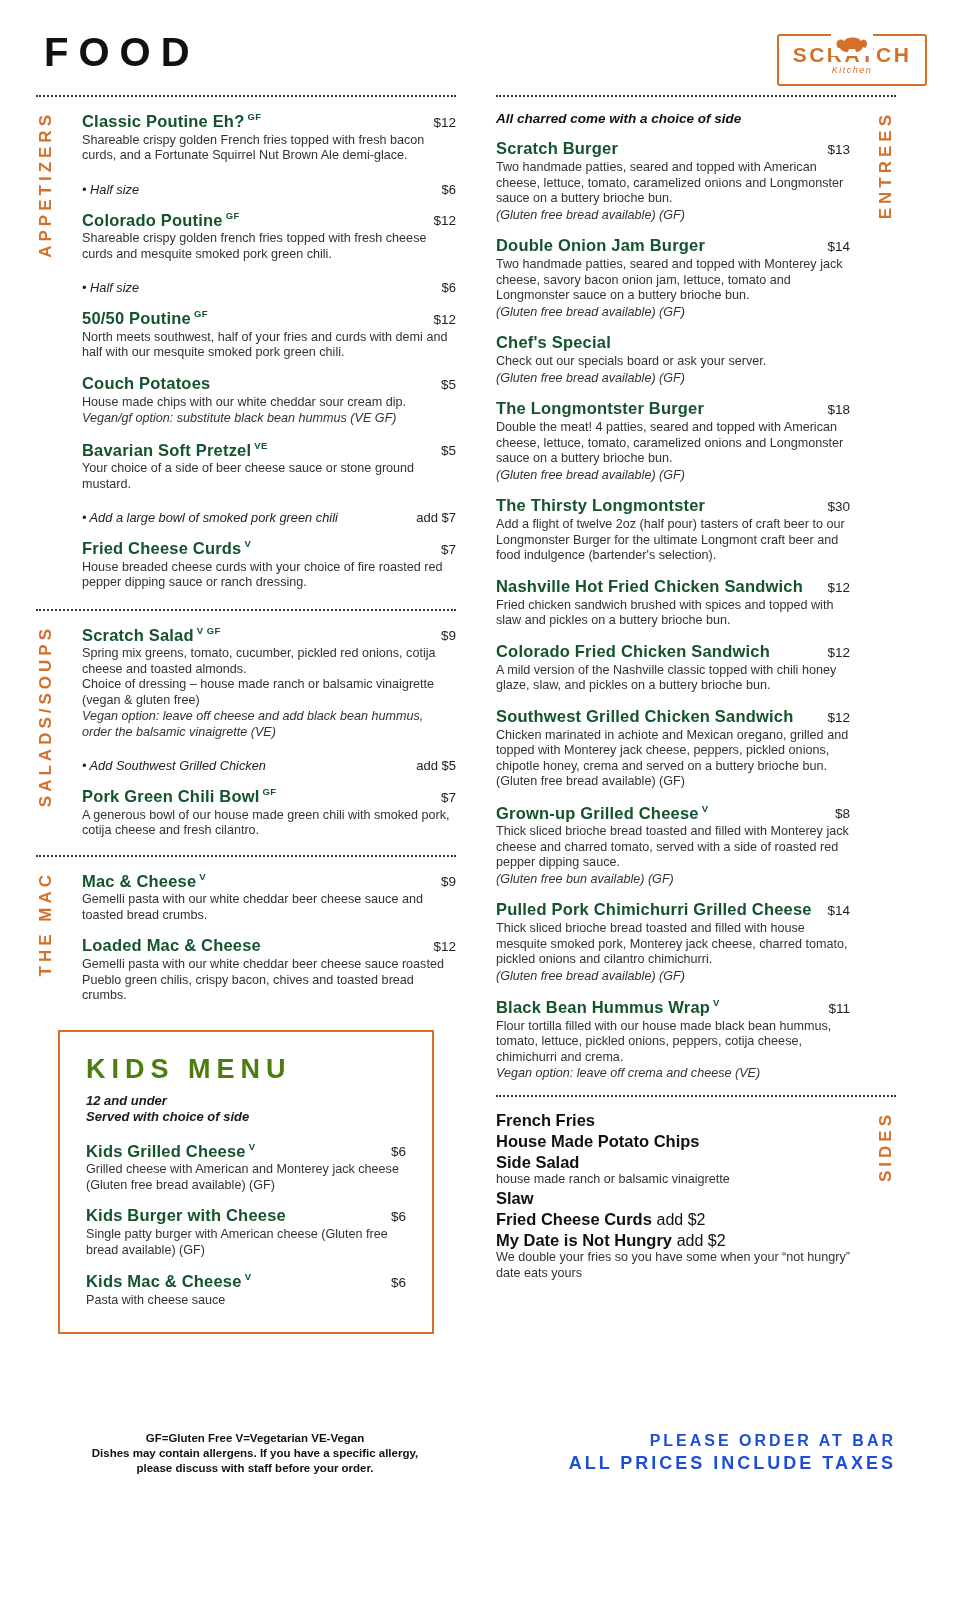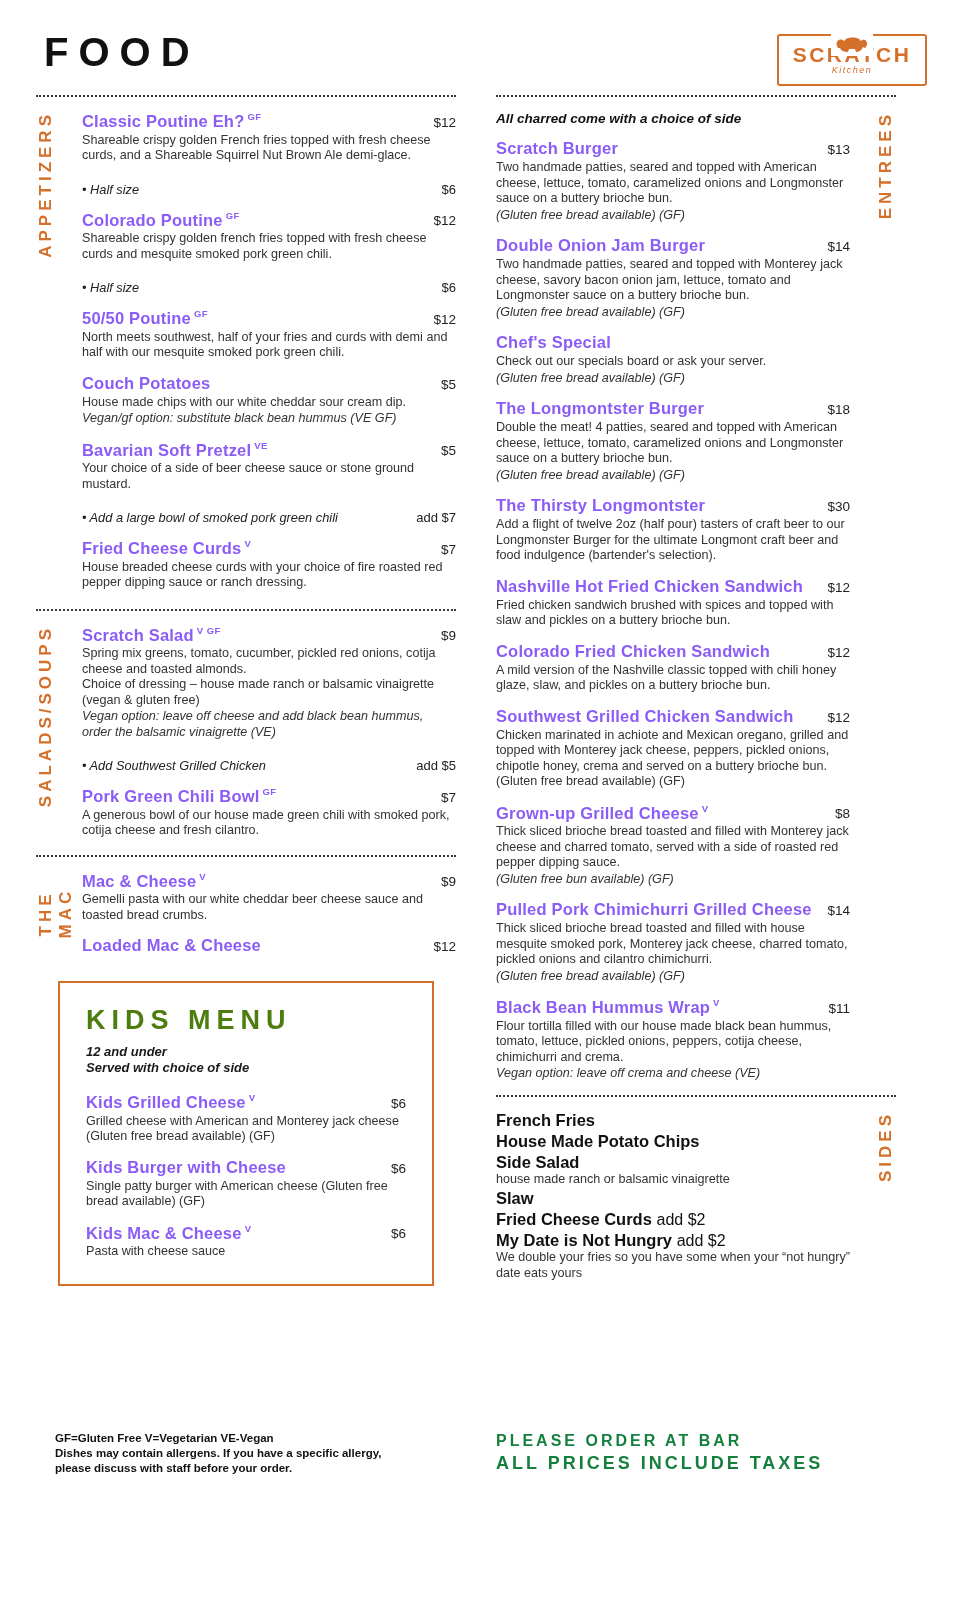--- a/index.html
+++ b/index.html
@@ -57,21 +57,21 @@
   .side-label.right{
     left:auto;right:0;
   }
   .section-right{position:relative;padding-right:46px;}
 
   .item{margin-bottom:13px;}
   .item-head{
     display:flex;align-items:baseline;justify-content:space-between;
   }
   .item-name{
-    font-size:16.5px;font-weight:bold;color:#8b5cf6;letter-spacing:0.2px;
+    font-size:16.5px;font-weight:bold;color:#14532d;letter-spacing:0.2px;
   }
   .tag{font-size:9.5px;font-weight:bold;vertical-align:super;margin-left:3px;letter-spacing:0.5px;}
   .price{font-size:13.5px;color:#222;font-weight:normal;white-space:nowrap;padding-left:10px;}
   .desc{
     font-size:12.6px;line-height:15.5px;color:#333;margin-top:2px;max-width:100%;
   }
   .desc-ital{font-style:italic;font-size:12.6px;line-height:15.5px;color:#333;margin-top:1px;}
   .sub-line{
     display:flex;justify-content:space-between;align-items:center;
     font-style:italic;font-size:12.8px;margin-top:18px;color:#222;
@@ -92,25 +92,25 @@
 
   
   .sides-item{margin-bottom:2px;}
   .sides-name{font-size:16.5px;font-weight:bold;color:#111;}
   .sides-add{font-size:16px;font-weight:normal;}
   .sides-desc{font-size:12.6px;line-height:15.5px;color:#333;}
 
   
   .footer-left{
     position:absolute;left:55px;bottom:60px;width:400px;
-    font-size:11.5px;font-weight:bold;line-height:15px;color:#111;
+    font-size:11.5px;font-weight:bold;line-height:15px;color:#111;text-align:center;
   }
   .footer-right{
-    position:absolute;left:496px;bottom:62px;width:400px;text-align:left;
-    color:#15803d;font-weight:bold;letter-spacing:3px;line-height:22px;
+    position:absolute;left:496px;bottom:62px;width:400px;text-align:right;
+    color:#1d4ed8;font-weight:bold;letter-spacing:3px;line-height:22px;
   }
   .footer-right .l1{font-size:16px;}
   .footer-right .l2{font-size:18px;}
 </style>
 </head>
 <body>
 
 <div class="page">
 
   <div class="header">
@@ -135,21 +135,21 @@
       <div class="dotted"></div>
 
       <div class="section">
         <div class="side-label">APPETIZERS</div>
 
         <div class="item">
           <div class="item-head">
             <div class="item-name"><span>Classic Poutine Eh?</span><span class="tag">GF</span></div>
             <div class="price">$12</div>
           </div>
-          <div class="desc">Shareable crispy golden French fries topped with fresh cheese curds, and a Shareable Squirrel Nut Brown Ale demi-glace.</div>
+          <div class="desc">Shareable crispy golden French fries topped with fresh bacon curds, and a Fortunate Squirrel Nut Brown Ale demi-glace.</div>
           <div class="sub-line">
             <span>• Half size</span>
             <span class="sp">$6</span>
           </div>
         </div>
 
         <div class="item">
           <div class="item-head">
             <div class="item-name"><span>Colorado Poutine</span><span class="tag">GF</span></div>
             <div class="price">$12</div>
@@ -238,20 +238,21 @@
             <div class="price">$9</div>
           </div>
           <div class="desc">Gemelli pasta with our white cheddar beer cheese sauce and toasted bread crumbs.</div>
         </div>
 
         <div class="item">
           <div class="item-head">
             <div class="item-name"><span>Loaded Mac &amp; Cheese</span></div>
             <div class="price">$12</div>
           </div>
+          <div class="desc">Gemelli pasta with our white cheddar beer cheese sauce roasted Pueblo green chilis, crispy bacon, chives and toasted bread crumbs.</div>
         </div>
       </div>
 
       <div class="kids">
         <div class="kids-title">KIDS MENU</div>
         <div class="kids-sub" style="white-space:pre-line;">12 and under
 Served with choice of side</div>
 
         <div class="item">
           <div class="item-head">

